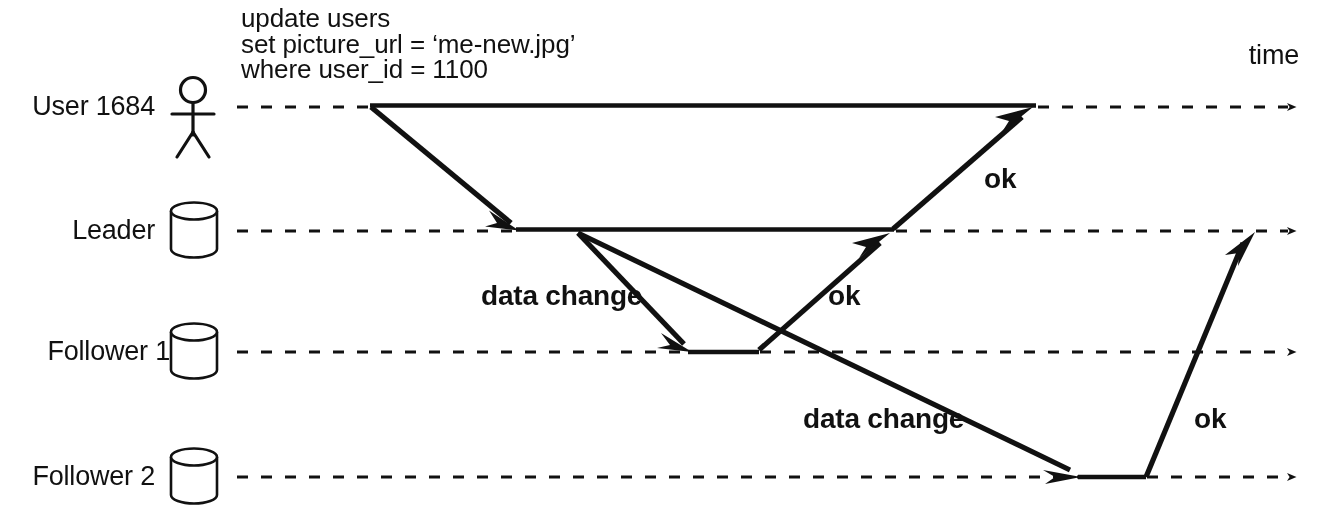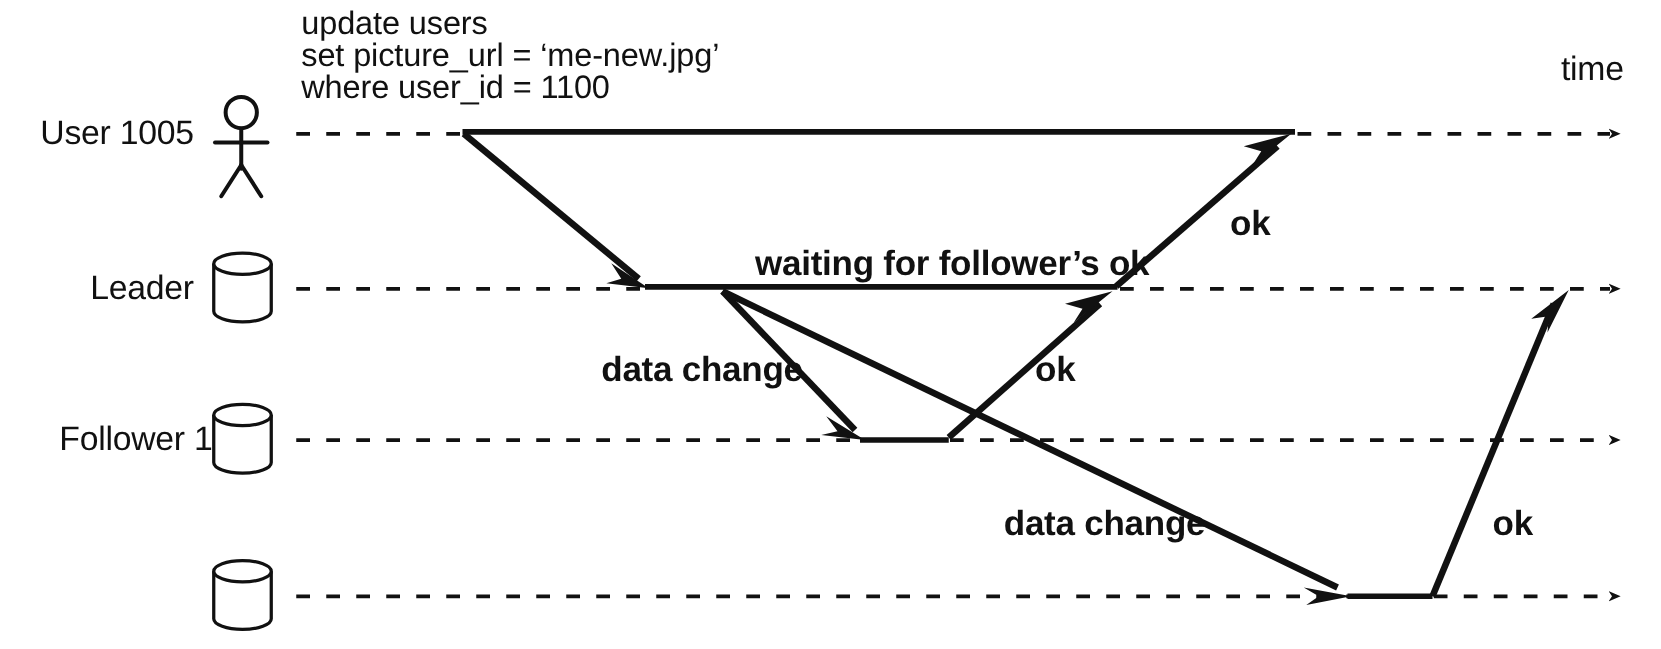--- a/index.html
+++ b/index.html
@@ -148,36 +148,36 @@
       <line x1="893" y1="229" x2="1022" y2="117" stroke="#111111" stroke-width="5.2"></line>
       <path d="M1033,107 L995,117 L1009,121 L1002,132 Z" fill="#111111"></path>
     </g>
 
     <g>
       <line x1="1146" y1="477" x2="1243" y2="243" stroke="#111111" stroke-width="5.2"></line>
       <path d="M1255,232 L1225,255 L1239,253 L1238,266 Z" fill="#111111"></path>
     </g>
   </svg>
 
-  <div class="lane-label" style="left:0; width:155px; top:93px;">User 1005</div>
+  <div class="lane-label" style="left:0; width:155px; top:93px;">User 1684</div>
 
   <div class="lane-label" style="left:0; width:155px; top:217px;text-align:right;">Leader</div>
 
   <div class="lane-label" style="left:15px; width:155px; top:338px;">Follower 1</div>
 
+  <div class="lane-label" style="left:0; width:155px; top:463px;">Follower 2</div>
 
   <div class="sql-block">
     <div>update users</div>
     <div>set picture_url = ‘me-new.jpg’</div>
     <div>where user_id = 1100</div>
   </div>
 
   <div class="time-label">time</div>
 
-  <div class="msg-label" style="left:604px; top:197px;">waiting for follower’s ok</div>
 
   <div class="msg-label" style="left:481px; top:282px;">data change</div>
 
   <div class="msg-label" style="left:828px; top:282px;">ok</div>
 
   <div class="msg-label" style="left:984px; top:165px;">ok</div>
 
   <div class="msg-label" style="left:803px; top:405px;">data change</div>
 
   <div class="msg-label" style="left:1194px; top:405px;">ok</div>

